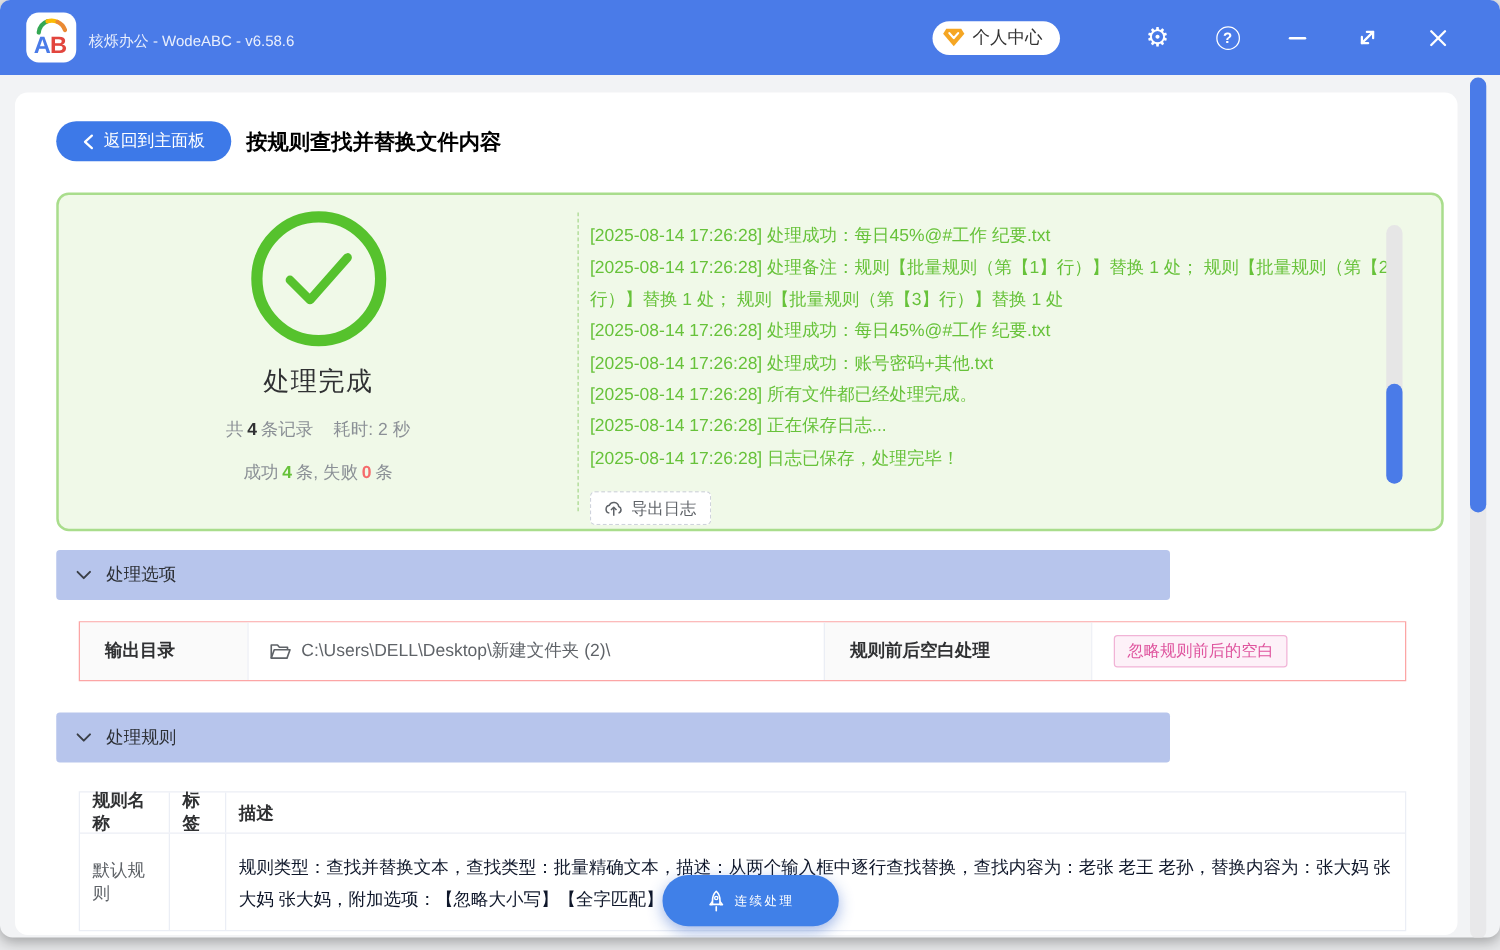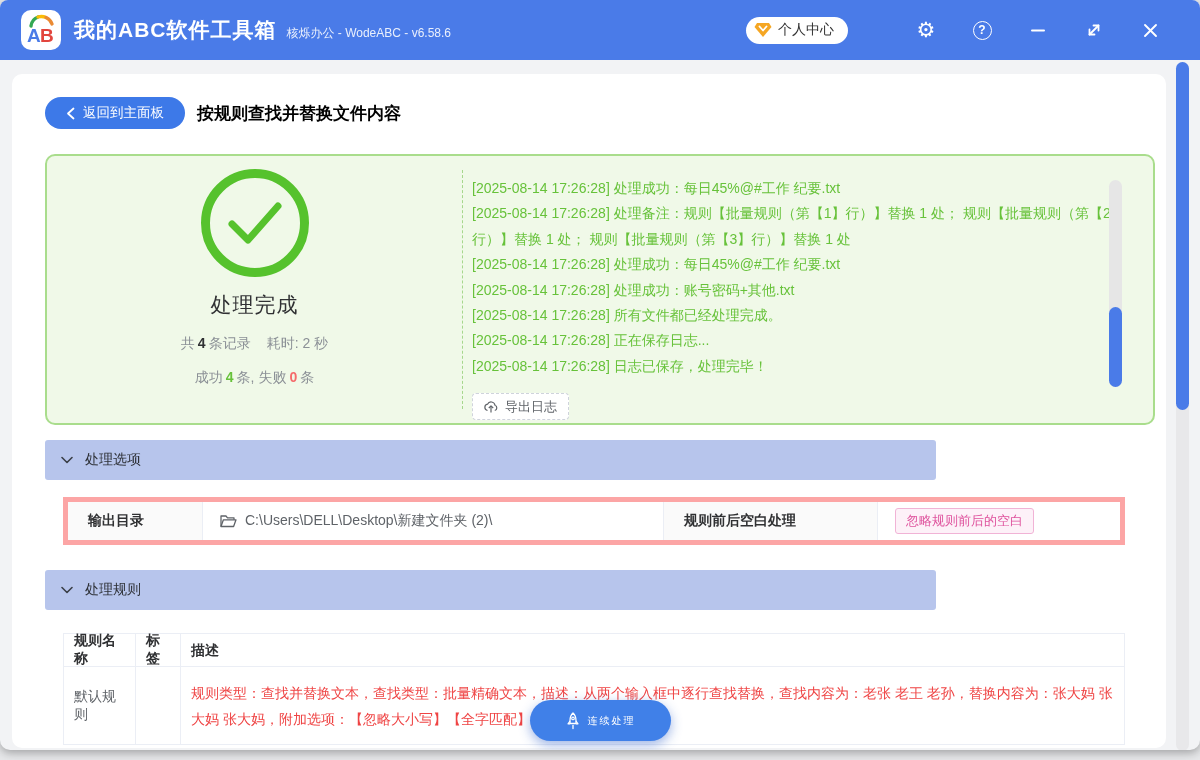--- a/index.html
+++ b/index.html
@@ -65,42 +65,42 @@
   
   .section-header { position:absolute; left:33px; width:891px; height:40px; background:#b7c5ec;
                     border-radius:3px; display:flex; align-items:center; cursor:pointer; }
   .section-header .chev { margin-left:16px; display:flex; align-items:center; }
   .section-header .s-title { font-size:14px; font-weight:500; color:#2d3036; margin-left:12px; }
   .sec-options { top:366px; }
   .sec-rules   { top:496px; }
 
   
   .opt-table { position:absolute; left:51px; top:423px; width:1062px; height:48px;
-               display:flex; border:5px solid #fca5a5; font-size:14px; }
+               display:flex; border:1px solid #fca5a5; font-size:14px; }
   .opt-cell { display:flex; align-items:center; height:100%; }
   .opt-label { background:#fafafa; font-weight:bold; color:#303133; border-right:1px solid #ebeef5; padding-left:20px; }
   .opt-label.l1 { width:135px; }
   .opt-label.l2 { width:215px; border-left:1px solid #ebeef5; }
   .opt-value { background:#fff; color:#5f6368; padding-left:17px; gap:8px; }
   .opt-value.v1 { width:460px; }
   .opt-value.v2 { flex:1; }
   .pink-badge { display:inline-block; font-size:13px; color:#df549e; background:#fdf1f8;
                 border:1px solid #f1b3d6; border-radius:3px; padding:4px 10px; line-height:1.2; }
 
   
   .rules-table { position:absolute; left:51px; top:559px; width:1062px;
                  border:1px solid #ebeef5; font-size:14px; }
   .rt-row { display:flex; }
   .rt-head { height:32px; }
   .rt-head .rt-cell { font-weight:bold; color:#303133; }
   .rt-body { border-top:1px solid #ebeef5; min-height:78px; }
   .rt-cell { padding:6px 10px; display:flex; align-items:center; }
   .rt-c1 { width:72px; border-right:1px solid #ebeef5; color:#5f6368; }
   .rt-c2 { width:45px; border-right:1px solid #ebeef5; color:#5f6368; }
-  .rt-c3 { flex:1; color:#ef4444; line-height:26px; }
+  .rt-c3 { flex:1; color:#0f172a; line-height:26px; }
   .rt-head .rt-c1, .rt-head .rt-c2, .rt-head .rt-c3 { align-items:center; }
 
   
   .continue-btn { position:absolute; left:518px; top:626px; width:141px; height:41px;
                   background:#4080e8; border:none; border-radius:21px; color:#ffffff; font-size:10px;
                   display:flex; align-items:center; justify-content:center; gap:8px;
                   box-shadow:0 4px 12px rgba(40,90,200,.45); cursor:pointer; letter-spacing:2px; z-index:5; }
 
   
   .page-scrollbar { position:absolute; left:1176px; top:62px; width:13px; height:689px;
@@ -119,21 +119,20 @@
     <div class="titlebar">
       <div class="logo">
         <svg width="34" height="34" viewBox="0 0 34 34">
           <path d="M7 13 A11 11 0 0 1 14 4" fill="none" stroke="#34a853" stroke-width="3.4" stroke-linecap="round"></path>
           <path d="M14 4 A11 11 0 0 1 22 4.5" fill="none" stroke="#fbbc05" stroke-width="3.4" stroke-linecap="round"></path>
           <path d="M22 4.5 A11 11 0 0 1 28 11" fill="none" stroke="#ea8a33" stroke-width="3.4" stroke-linecap="round"></path>
           <text x="3" y="29" font-family="Liberation Sans,sans-serif" font-size="19" font-weight="bold" fill="#4a7be8">A</text>
           <text x="16" y="29" font-family="Liberation Sans,sans-serif" font-size="19" font-weight="bold" fill="#e2453d">B</text>
         </svg>
       </div>
-      <div class="app-title">我的ABC软件工具箱</div>
       <div class="app-subtitle">核烁办公 - WodeABC - v6.58.6</div>
 
       <div class="tb-right">
         <div class="user-pill">
           <svg width="18" height="16" viewBox="0 0 18 16">
             <path d="M3 1 L15 1 L17.5 5 L9 15 L0.5 5 Z" fill="#f5a623"></path>
             <path d="M5.5 4.5 L9 8.5 L12.5 4.5" fill="none" stroke="#fff" stroke-width="1.8" stroke-linecap="round" stroke-linejoin="round"></path>
           </svg>
           <span>个人中心</span>
         </div>

